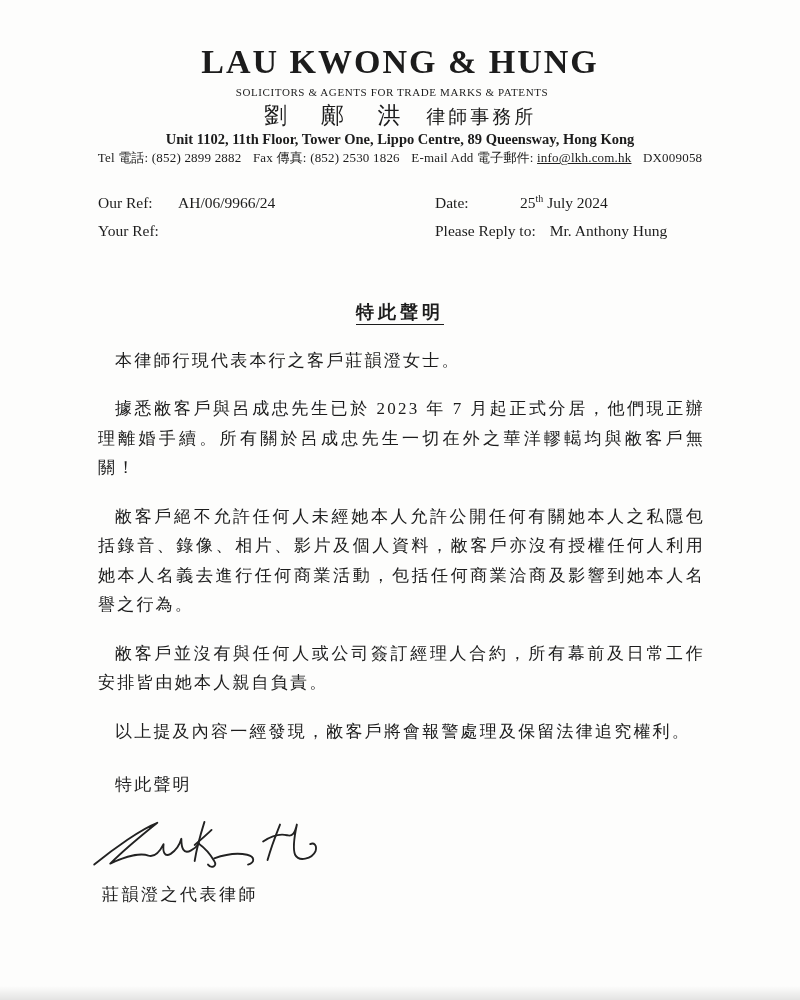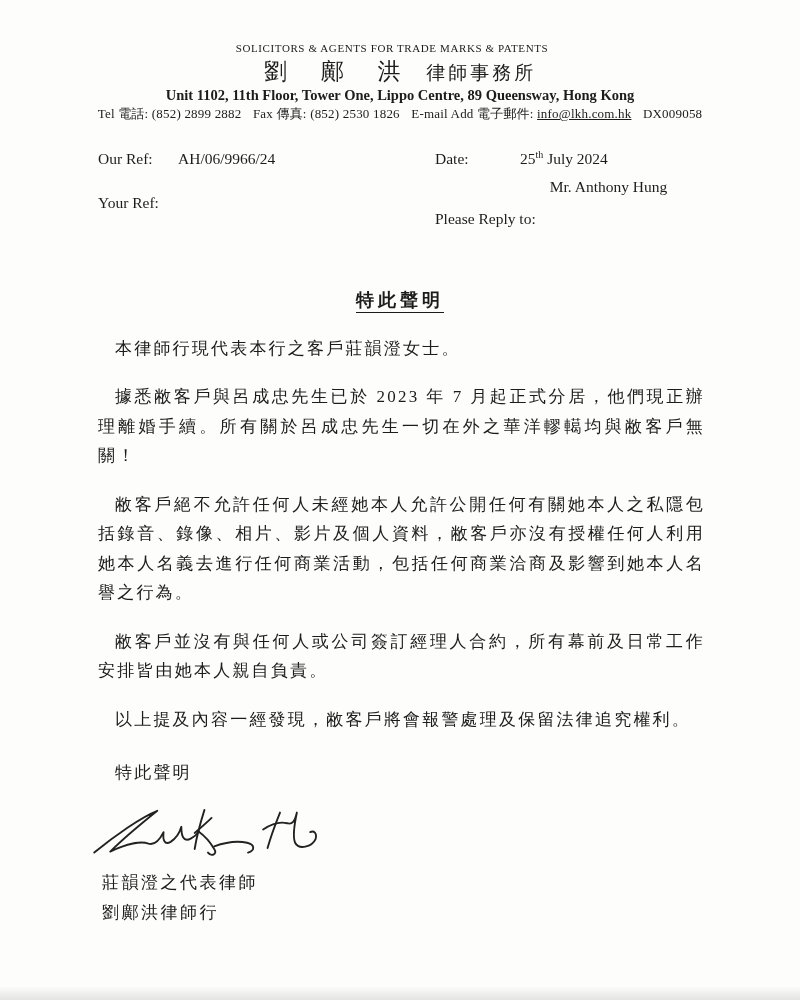--- a/index.html
+++ b/index.html
@@ -32,25 +32,25 @@
   .firm-name-zh .zh-big{letter-spacing:14px;text-align:center;}
   .firm-name-zh .zh-small{font-size:19px;letter-spacing:3px;margin-left:6px;}
   .address-en{font-size:14.5px;font-weight:bold;margin:2px 0 1px 0;}
   .address-zh{font-size:16.5px;letter-spacing:3px;margin:0 0 1px 0;}
   .contact-line{font-size:13px;margin:2px 0 0 0;letter-spacing:0.2px;}
   .contact-line .email{text-decoration:underline;}
   .contact-line .seg{margin-right:8px;}
   
   .ref-block{margin:28px 98px 0 98px;font-size:15.5px;}
   .ref-row{display:flex;margin-bottom:10px;}
-  .ref-left{width:337px;display:flex;align-items:center;}
+  .ref-left{width:337px;display:flex;}
   .ref-left .ref-label{min-width:80px;}
   .ref-right{flex:1;display:flex;}
   .ref-right .ref-label-date{min-width:85px;}
-  .ref-right .ref-label-reply{margin-right:14px;margin-top:32px;}
+  .ref-right .ref-label-reply{margin-right:14px;}
   sup{font-size:10px;line-height:0;}
   
   .stmt-title{
     text-align:center;margin:60px 0 22px 0;
     font-size:18px;font-weight:bold;letter-spacing:4px;
   }
   .stmt-title span{border-bottom:1.5px solid #1c1c1c;padding-bottom:2px;}
   .body-text{margin:0 95px 0 98px;}
   .body-text p{
     font-size:17px;line-height:29.5px;letter-spacing:2.2px;
@@ -61,20 +61,21 @@
   .sig-area{margin:14px 0 0 88px;}
   .sig-svg{display:block;}
   .sig-names{margin:4px 0 0 14px;font-size:17px;letter-spacing:2.5px;line-height:30px;}
 </style>
 </head>
 <body>
 
 <div class="page">
 
   <div class="letterhead">
+    <div class="firm-name-en">LAU KWONG &amp; HUNG</div>
     <div class="firm-subtitle">SOLICITORS &amp; AGENTS FOR TRADE MARKS &amp; PATENTS</div>
     <div class="firm-name-zh">
       <span class="zh-big">劉 鄺 洪</span>
       <span class="zh-small">律師事務所</span>
     </div>
     <div class="address-en">Unit 1102, 11th Floor, Tower One, Lippo Centre, 89 Queensway, Hong Kong</div>
     <div class="contact-line">
       <span class="seg">Tel 電話: (852) 2899 2882</span>
       <span class="seg">Fax 傳真: (852) 2530 1826</span>
       <span>E-mail Add 電子郵件:</span>
@@ -123,18 +124,17 @@
       <path d="M7,55 C30,36 60,15 78,8 C58,24 34,45 25,54 C44,45 60,42 68,45 C75,47 81,40 85,32 C84,41 86,47 93,43 C99,39 103,33 105,26 C105,36 107,44 116,39 C120,37 123,34 125,31"></path>
       <path d="M131,7 C126,23 122,38 120,51"></path>
       <path d="M120,33 C127,27 134,21 139,16"></path>
       <path d="M124,31 C131,36 138,44 142,51 C146,57 139,60 135,55"></path>
       <path d="M142,48 C156,43 170,42 179,44 C188,46 188,53 180,55"></path>
       <path d="M216,10 C210,25 205,39 202,50"></path>
       <path d="M197,29 C206,23 216,20 224,22 C230,24 233,19 235,10 C232,24 230,37 233,44 C237,52 252,49 256,40 C258,33 254,30 250,32"></path>
     </svg>
     <div class="sig-names">
       <div>莊韻澄之代表律師</div>
-      <div>劉鄺洪律師行</div>
     </div>
   </div>
 
   <div class="scan-edge-bottom"></div>
 </div>
 
 </body></html>

